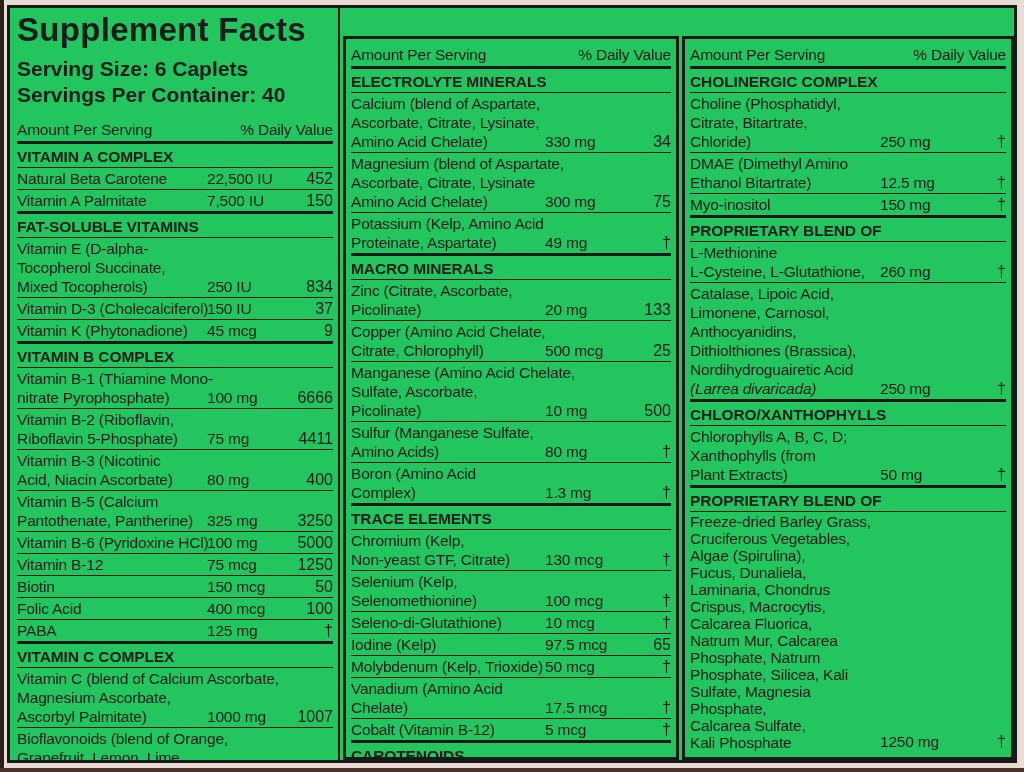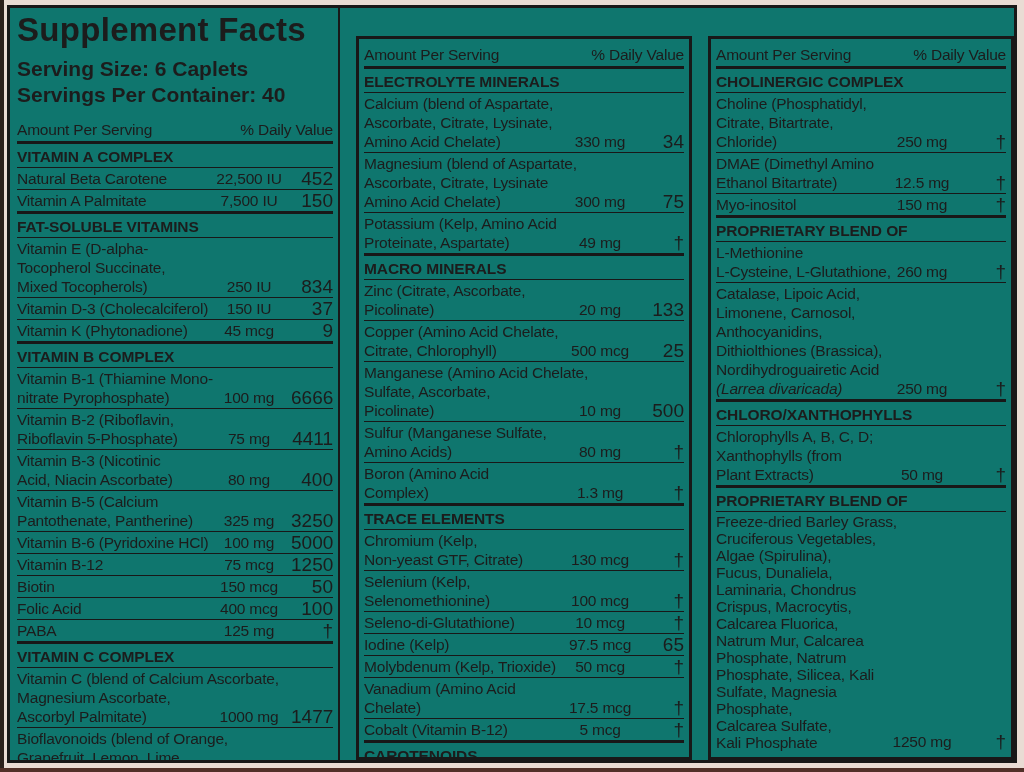--- a/index.html
+++ b/index.html
@@ -6,43 +6,43 @@
   body{
     width:1024px;height:772px;position:relative;overflow:hidden;
     background:#e9dcd4;
     font-family:"Liberation Sans",sans-serif;
     color:#1c1c1c;
   }
   .edge-left{position:absolute;left:0;top:0;bottom:0;width:4px;background:#2b211c;z-index:5}
   .edge-bottom{position:absolute;left:0;right:0;bottom:0;height:4px;background:#513028;z-index:5}
   .label{
     position:absolute;left:7px;top:5px;right:7px;bottom:9px;
-    background:#0f766e;border:3px solid #181818;
-    display:flex;gap:16px;box-sizing:border-box;
+    background:#22c55e;border:3px solid #181818;
+    display:flex;gap:3px;box-sizing:border-box;
   }
   .col{box-sizing:border-box;overflow:hidden}
   .col1{width:330px;border-right:2px solid #181818;padding:0 5px 0 7px;display:flex;flex-direction:column}
   .col2{width:336px;border:3px solid #181818;margin-top:28px;height:calc(100% - 28px);padding:0 5px;display:flex;flex-direction:column}
   .col3{flex:1;border:3px solid #181818;margin-top:28px;height:calc(100% - 28px);padding:0 5px;display:flex;flex-direction:column}
   .title{font-size:33px;font-weight:bold;letter-spacing:.3px;padding:3px 0 7px;white-space:nowrap}
   .serv{font-size:21px;font-weight:bold;line-height:26px;white-space:nowrap}
   .rule{height:5px;background:#181818;margin-top:6px}
   .col-head{
     display:flex;justify-content:space-between;align-items:flex-end;
     font-size:15.5px;letter-spacing:-.2px;padding:7px 0 2px;border-bottom:3px solid #181818;
   }
   .section{border-top:3px solid #181818}
   .sections > .section:first-child{border-top:0}
   .sec-h{font-weight:bold;font-size:15.5px;letter-spacing:-.1px;line-height:19px;padding:3px 0 1px;border-bottom:1px solid #181818;white-space:nowrap}
   .row{display:flex;align-items:flex-end;border-bottom:1px solid #181818;padding:1px 0}
   .section .row:last-child{border-bottom:0}
   .nm{flex:1;min-width:0}
   .ln{font-size:15.5px;line-height:19px;letter-spacing:-.2px;white-space:nowrap}
-  .amt{width:84px;flex:none;text-align:center;font-size:15.5px;line-height:19px;letter-spacing:-.2px}
-  .dv{width:42px;flex:none;text-align:right;font-size:19px;line-height:19px}
+  .amt{width:84px;flex:none;text-align:left;font-size:15.5px;line-height:19px;letter-spacing:-.2px}
+  .dv{width:42px;flex:none;text-align:right;font-size:16px;line-height:19px}
   .tight .ln{line-height:17px}
   .it{font-style:italic}
 </style>
 </head>
 <body>
 
 <div class="edge-left"></div>
 <div class="edge-bottom"></div>
 
 <div class="label">
@@ -172,21 +172,21 @@
         </div>
         <div class="section">
           <div class="sec-h">VITAMIN C COMPLEX</div>
           <div class="row">
             <div class="nm">
               <div class="ln">Vitamin C (blend of Calcium Ascorbate,</div>
               <div class="ln">Magnesium Ascorbate,</div>
               <div class="ln">Ascorbyl Palmitate)</div>
             </div>
             <div class="amt">1000 mg</div>
-            <div class="dv">1477</div>
+            <div class="dv">1007</div>
           </div>
           <div class="row">
             <div class="nm">
               <div class="ln">Bioflavonoids (blend of Orange,</div>
               <div class="ln">Grapefruit, Lemon, Lime,</div>
               <div class="ln">Tangerine, Buckwheat</div>
             </div>
           </div>
         </div>
       </div>

